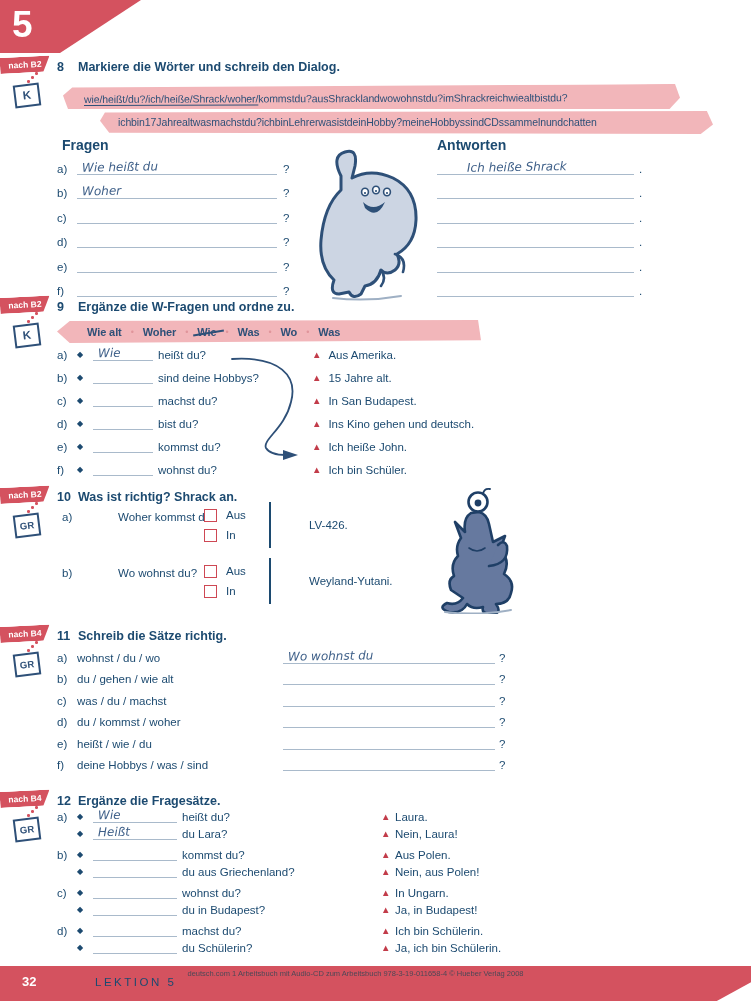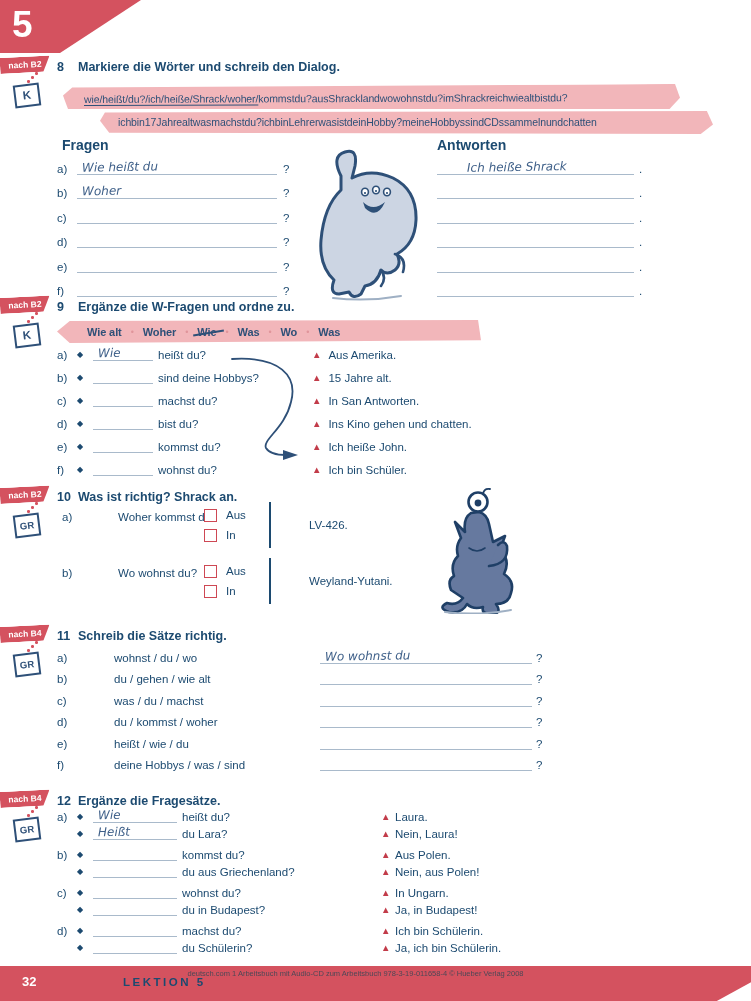--- a/index.html
+++ b/index.html
@@ -66,36 +66,36 @@
   .ex10-item{position:absolute;left:57px;width:500px;height:50px;}
   .ex10-item .lab{position:absolute;left:5px;top:6px;font-size:11.5px;}
   .ex10-item .q{position:absolute;left:23px;top:6px;font-size:11.5px;margin-left:38px;}
   .cbcol{position:absolute;left:147px;top:0;}
   .cbrow{display:flex;align-items:center;height:20px;font-size:11.5px;}
   .cbox{width:11px;height:11px;border:1.6px solid #ce4854;margin-right:9px;background:#fff;}
   .divline{position:absolute;left:212px;top:-3px;width:1.6px;height:46px;background:#1c4a70;}
   .ex10-ans{position:absolute;left:252px;top:14px;font-size:11.5px;}
   
   .ex11 .row{height:21.5px;}
-  .ex11 .prompt{width:206px;margin-left:37px;}
+  .ex11 .prompt{width:206px;}
   .ex11 .wline{width:212px;}
   .ex11 .end{margin-left:4px;}
   
   .ex12{position:absolute;left:57px;top:806px;width:670px;}
   .ex12-group{margin-bottom:4px;}
   .ex12 .row{height:17px;}
   .ex12 .wline{width:84px;}
   .ex12 .qtxt{margin-left:5px;width:199px;}
   .ex12 .tri{width:14px;}
   .ex12 .ans{flex:1;}
   
   .footer{position:absolute;left:0;top:966px;width:751px;height:43px;background:#d4525f;
     clip-path:polygon(0 0,100% 0,100% 38%,93.5% 100%,0 100%);}
   .pageno{position:absolute;left:22px;top:8px;color:#fff;font-weight:bold;font-size:13px;}
-  .lesson{position:absolute;left:123px;top:10px;color:#1c4a70;font-weight:bold;font-size:11.5px;letter-spacing:2.5px;}
+  .lesson{position:absolute;left:95px;top:10px;color:#1c4a70;font-weight:normal;font-size:11.5px;letter-spacing:2.5px;}
   .credit{position:absolute;left:0;right:40px;top:3px;text-align:center;font-size:7.5px;color:#3f4755;opacity:0.9;}
   
   .illus{position:absolute;}
 </style>
 </head>
 <body>
 
 <div class="hdr-banner"></div>
 <div class="hdr-num">5</div>
 
@@ -291,25 +291,25 @@
   <div class="row">
       <span class="tri">▲</span>
       <span>Aus Amerika.</span>
     </div>
   <div class="row">
       <span class="tri">▲</span>
       <span>15 Jahre alt.</span>
     </div>
   <div class="row">
       <span class="tri">▲</span>
-      <span>In San Antworten.</span>
-    </div>
-  <div class="row">
-      <span class="tri">▲</span>
-      <span>Ins Kino gehen und chatten.</span>
+      <span>In San Budapest.</span>
+    </div>
+  <div class="row">
+      <span class="tri">▲</span>
+      <span>Ins Kino gehen und deutsch.</span>
     </div>
   <div class="row">
       <span class="tri">▲</span>
       <span>Ich heiße John.</span>
     </div>
   <div class="row">
       <span class="tri">▲</span>
       <span>Ich bin Schüler.</span>
     </div>
 </div>

